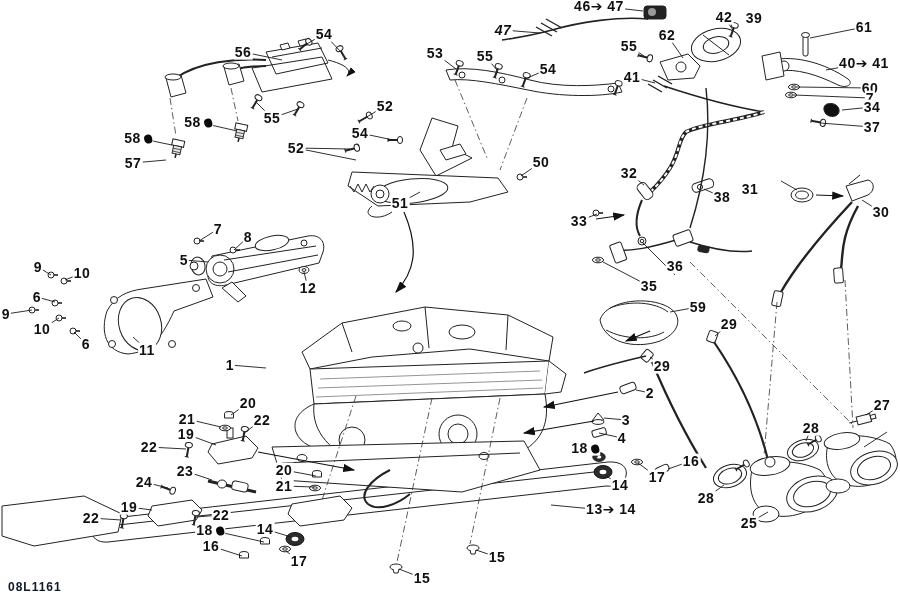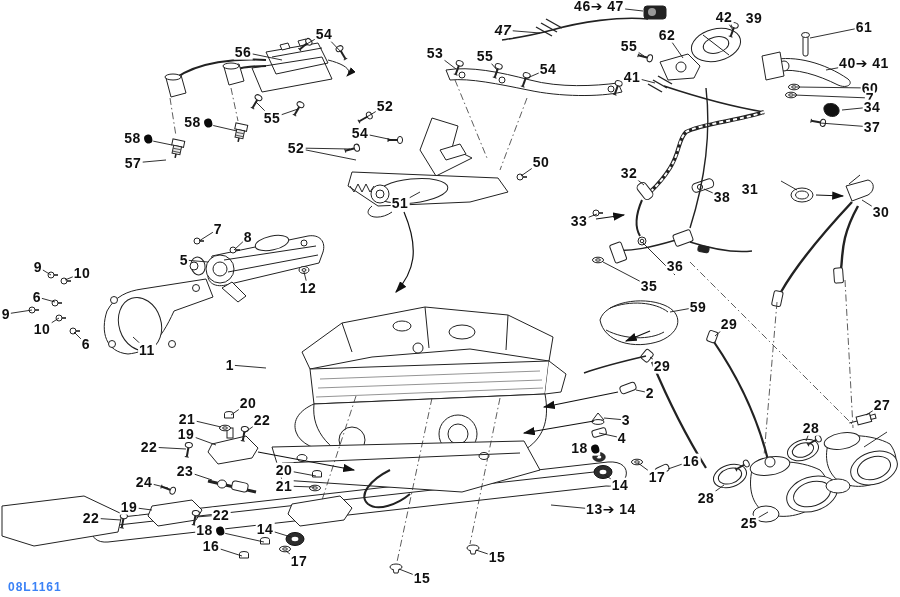--- a/index.html
+++ b/index.html
@@ -5,21 +5,21 @@
   html,body{margin:0;padding:0;background:#fff;}
   #stage{position:relative;width:900px;height:597px;background:#ffffff;overflow:hidden;
          font-family:"Liberation Sans","DejaVu Sans",sans-serif;}
   #art,#leaders{position:absolute;left:0;top:0;}
   .part-label{position:absolute;transform:translate(-50%,-50%);font-weight:bold;
     font-size:14px;letter-spacing:.5px;color:#101010;background:#fff;padding:0 1px;
     line-height:1.05;white-space:nowrap;z-index:3;}
   .part-label .bullet{display:inline-block;width:8px;height:9px;background:#0a0a0a;
     border-radius:50% 40% 45% 55%;margin-left:3px;vertical-align:-1px;transform:rotate(-15deg);}
   #diagram-code{position:absolute;left:8px;bottom:3px;font-weight:bold;font-size:12px;
-    color:#3b82f6;letter-spacing:1px;z-index:3;}
+    color:#0f172a;letter-spacing:1px;z-index:3;}
 </style>
 </head>
 <body>
 
 <div id="stage">
 
 <svg id="art" width="900" height="597" viewBox="0 0 900 597">
   <defs>
     <marker id="ah" markerWidth="11" markerHeight="8" refX="9" refY="3.5" orient="auto">
       <path d="M0,0 L10,3.5 L0,7 Z" fill="#111"></path>

